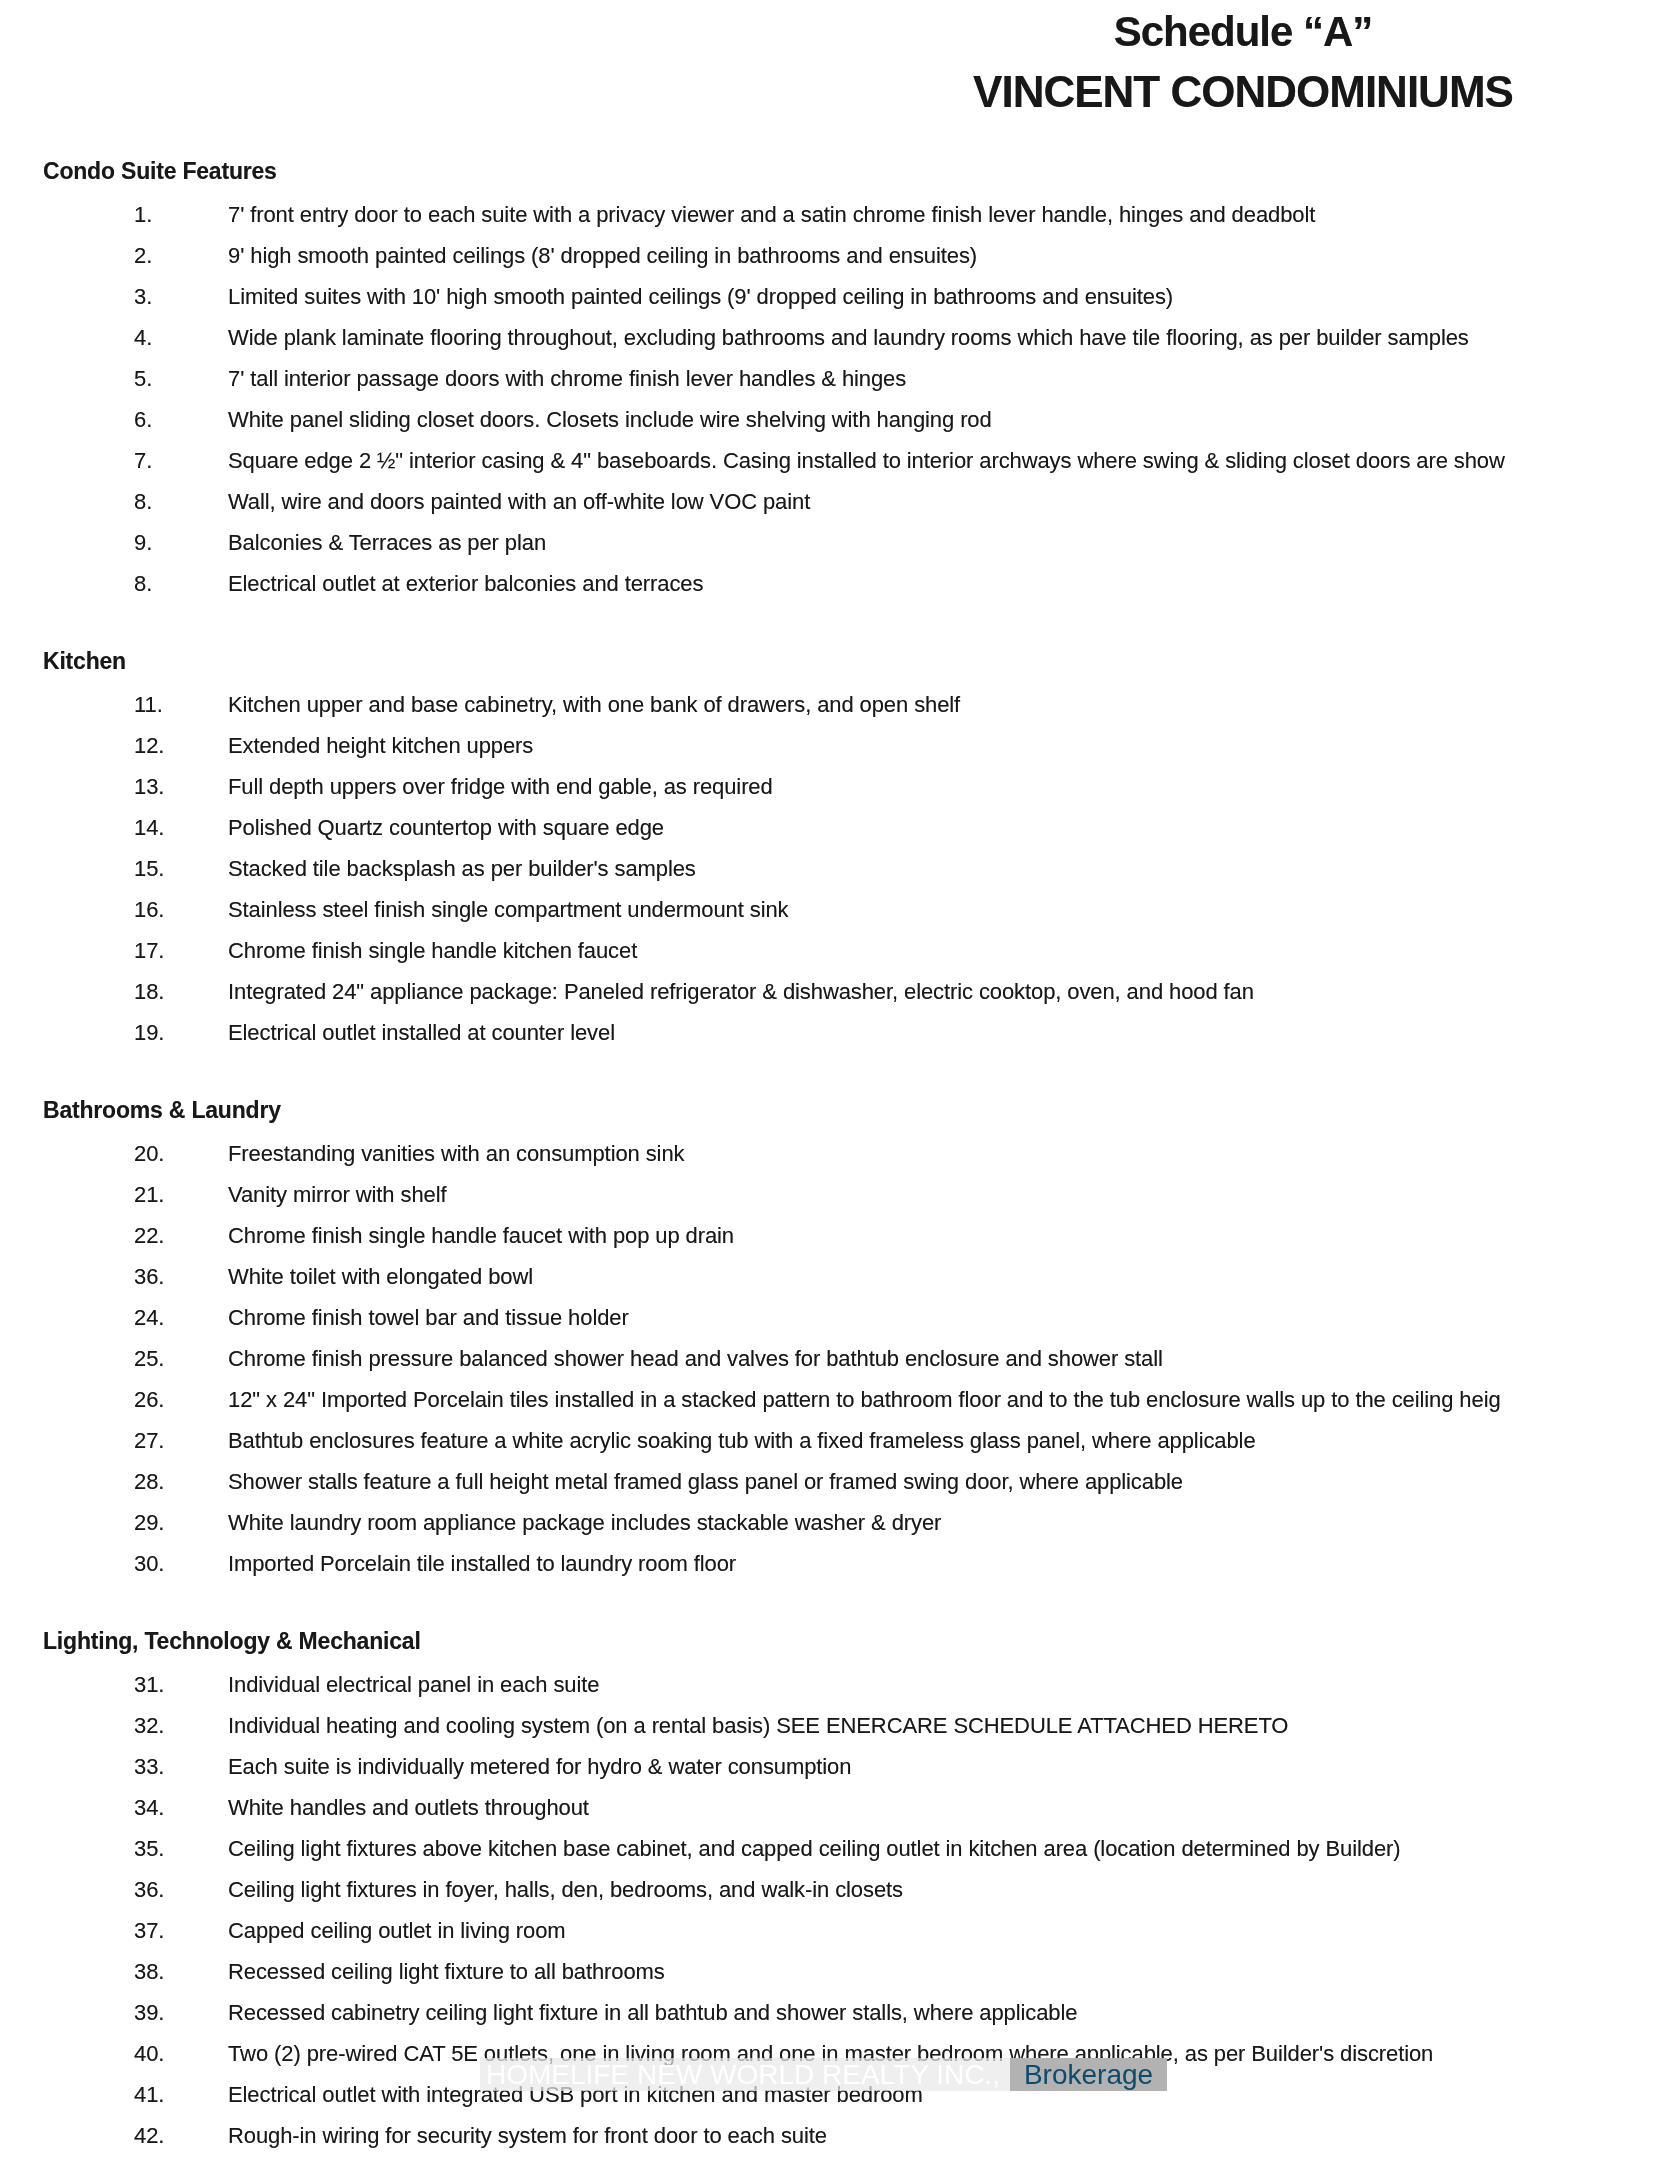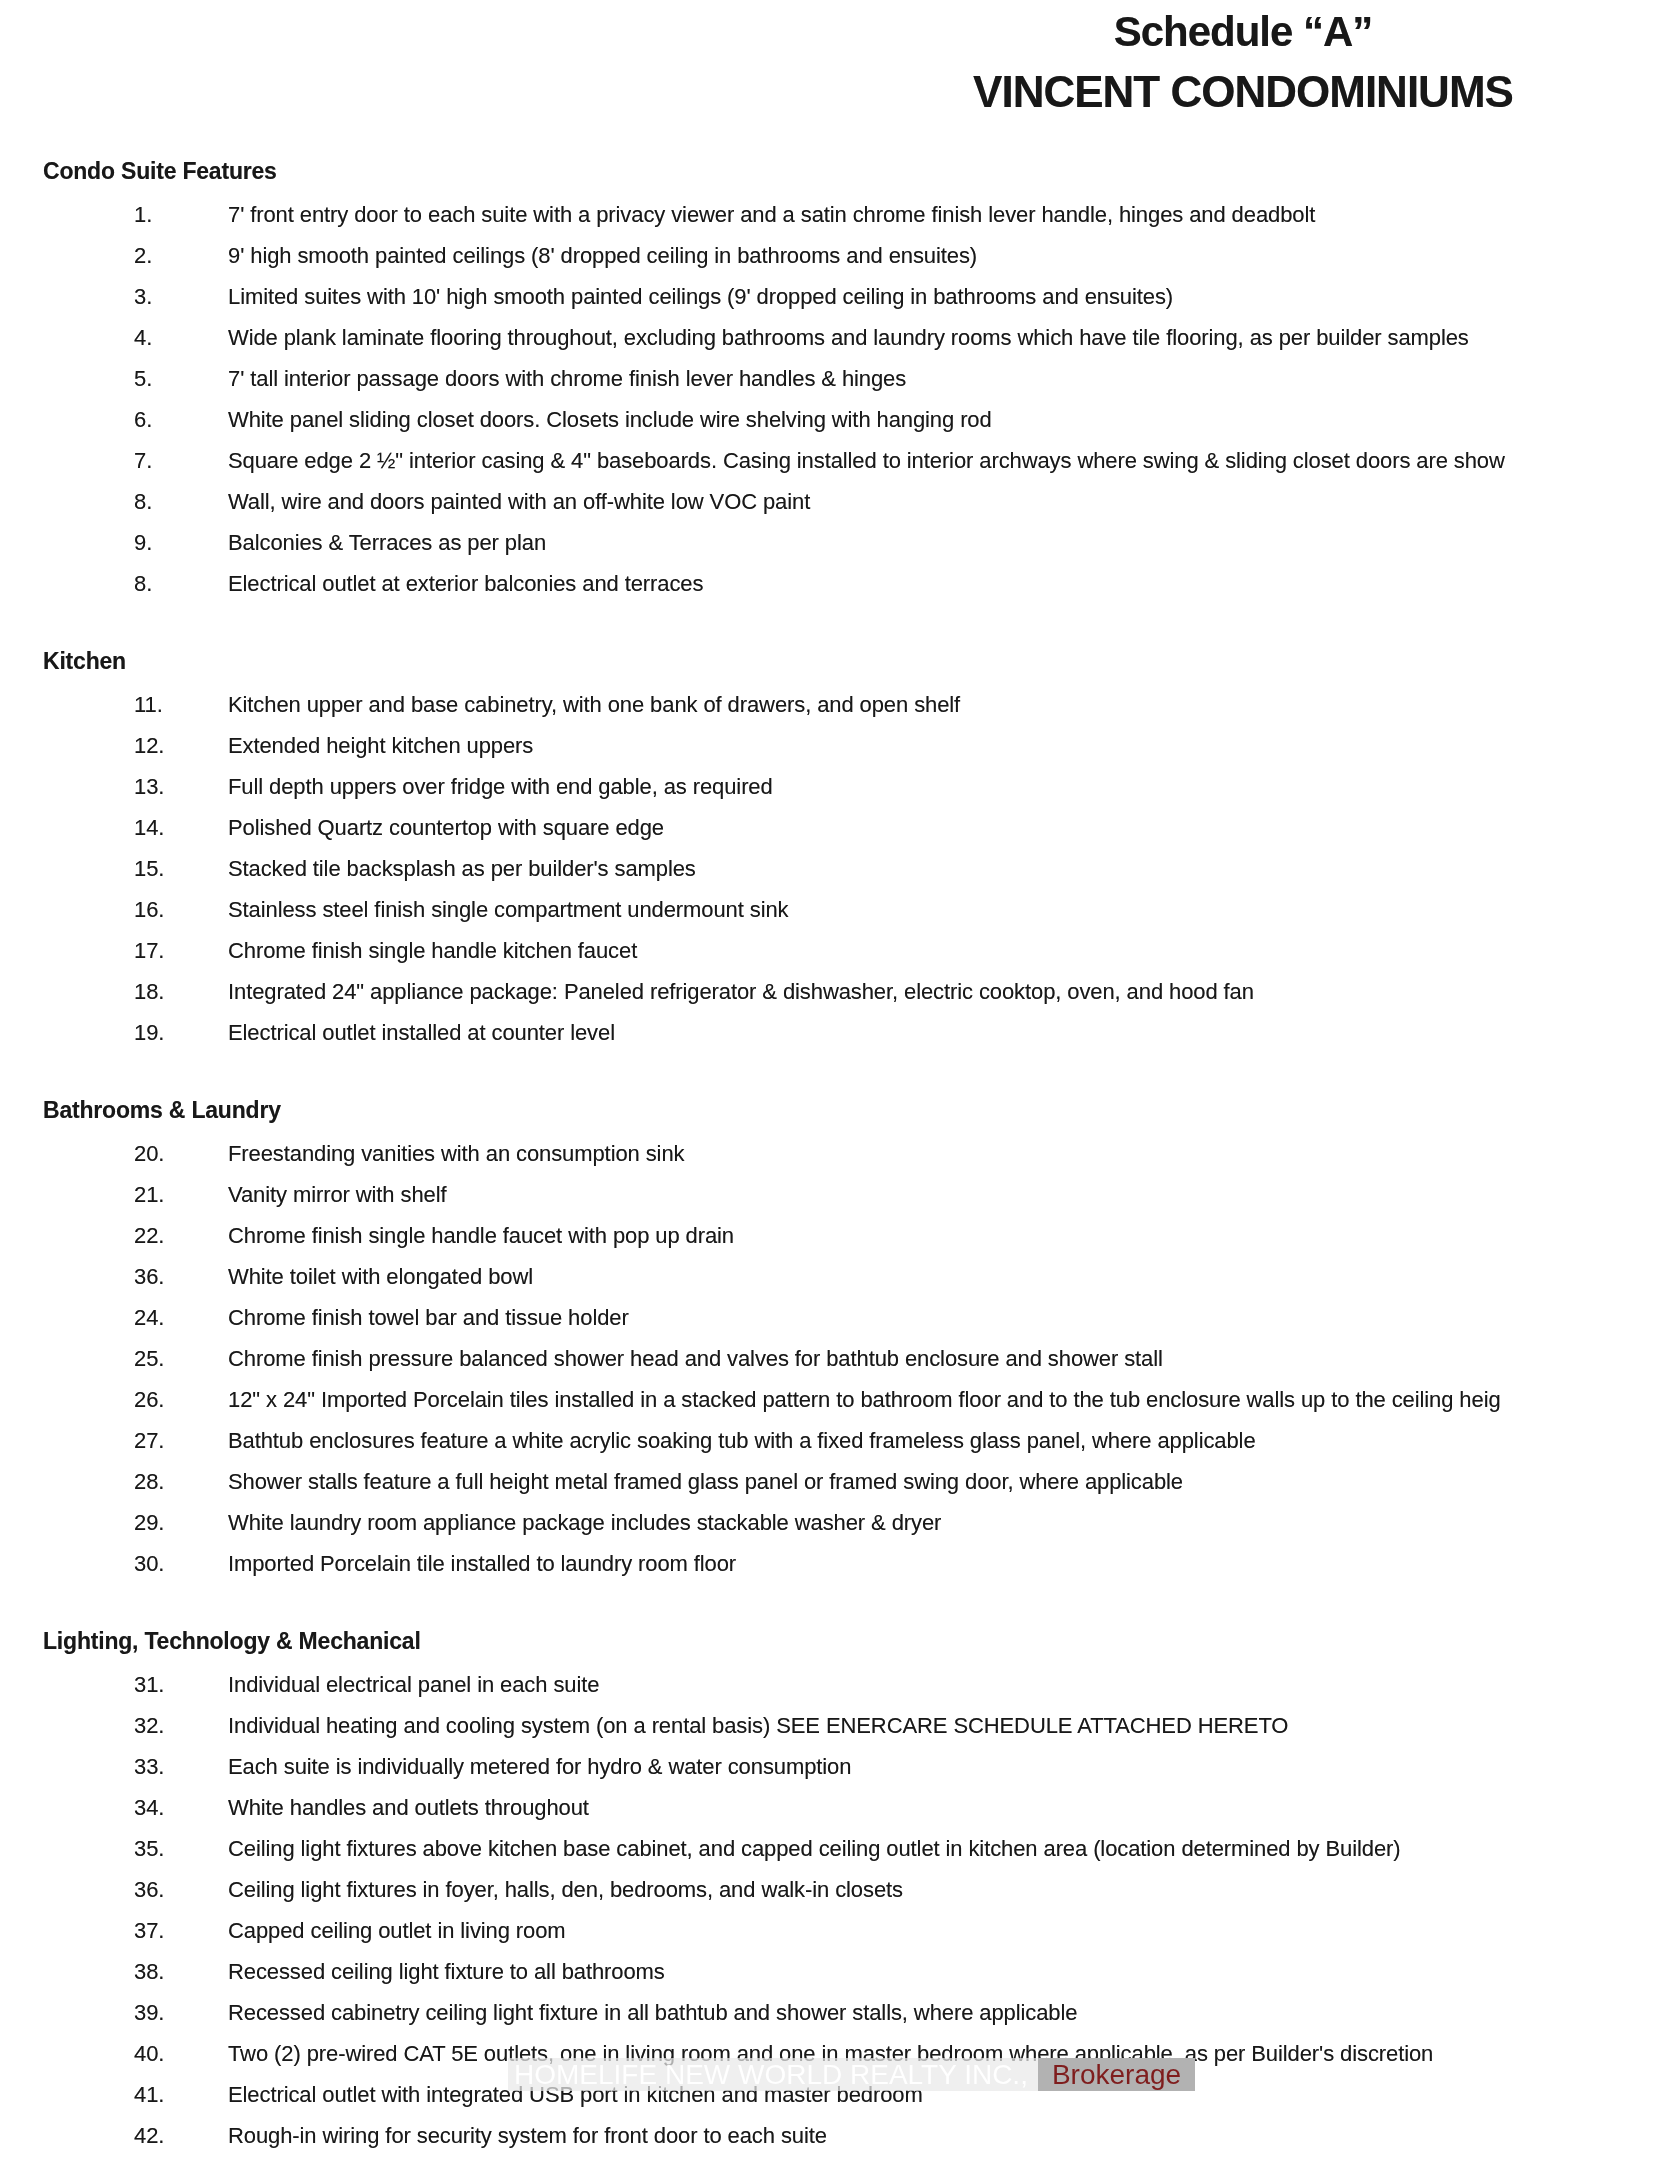--- a/index.html
+++ b/index.html
@@ -52,39 +52,39 @@
   }
   .item .num { display: inline-block; width: 94px; }
 
   
   .item, .section-heading, .title-line1, .title-line2 {
     text-shadow: 0 0 0.6px rgba(40,40,40,0.45);
   }
 
   .watermark {
     position: absolute;
-    left: 508px;
+    left: 480px;
     top: 2058px;
     height: 33px;
     display: flex;
     align-items: center;
     font-size: 28px;
     line-height: 33px;
     white-space: nowrap;
     z-index: 5;
   }
   .wm-main {
     background: rgba(233, 233, 233, 0.72);
     color: rgba(255, 255, 255, 0.95);
     padding: 0 10px 0 6px;
     height: 33px;
   }
   .wm-suffix {
     background: rgba(178, 178, 178, 0.93);
-    color: #7f1d1d;
+    color: #0c4a6e;
     padding: 0 14px;
     height: 33px;
   }
 </style>
 </head>
 <body>
 
 <div class="page">
   <div class="inner">
     <div>

